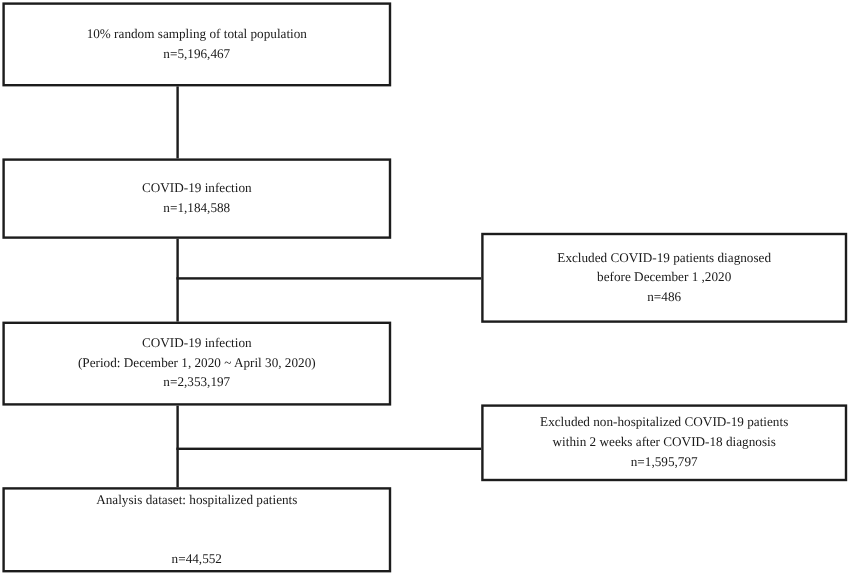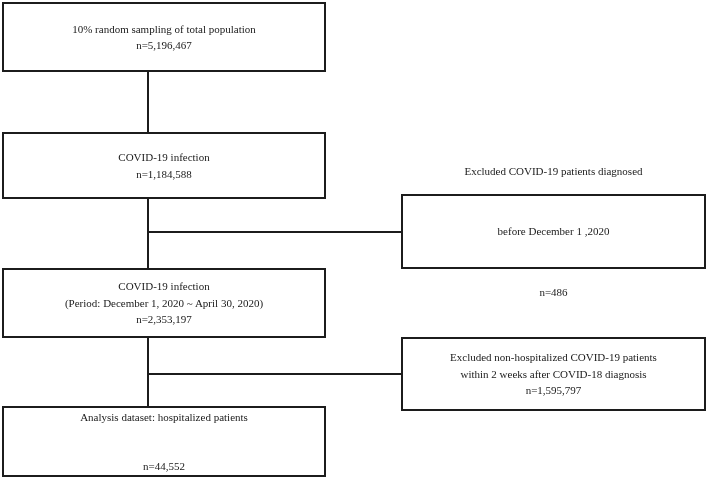--- a/index.html
+++ b/index.html
@@ -42,22 +42,22 @@
 
   
   .node-main { left: 2px; width: 324px; }
   #node-population       { top: 2px;   height: 70px; }
   #node-infection-all    { top: 132px; height: 67px; }
   #node-infection-period { top: 268px; height: 70px; }
   #node-analysis-dataset { top: 406px; height: 71px; gap: 32px; }
 
   
   .node-excl { left: 401px; width: 305px; }
-  #node-excluded-before-dec { top: 194px; height: 75px; gap: 44px; }
-  #node-excluded-nonhosp    { top: 337px; height: 74px; }
+  #node-excluded-before-dec { top: 194px; height: 75px; }
+  #node-excluded-nonhosp    { top: 337px; height: 64px; }
 
   
   .conn {
     position: absolute;
     background: #1c1c1c;
     z-index: 1;
   }
   .conn-v { width: 2px; left: 147px; }
   .conn-h { height: 2px; }
 

